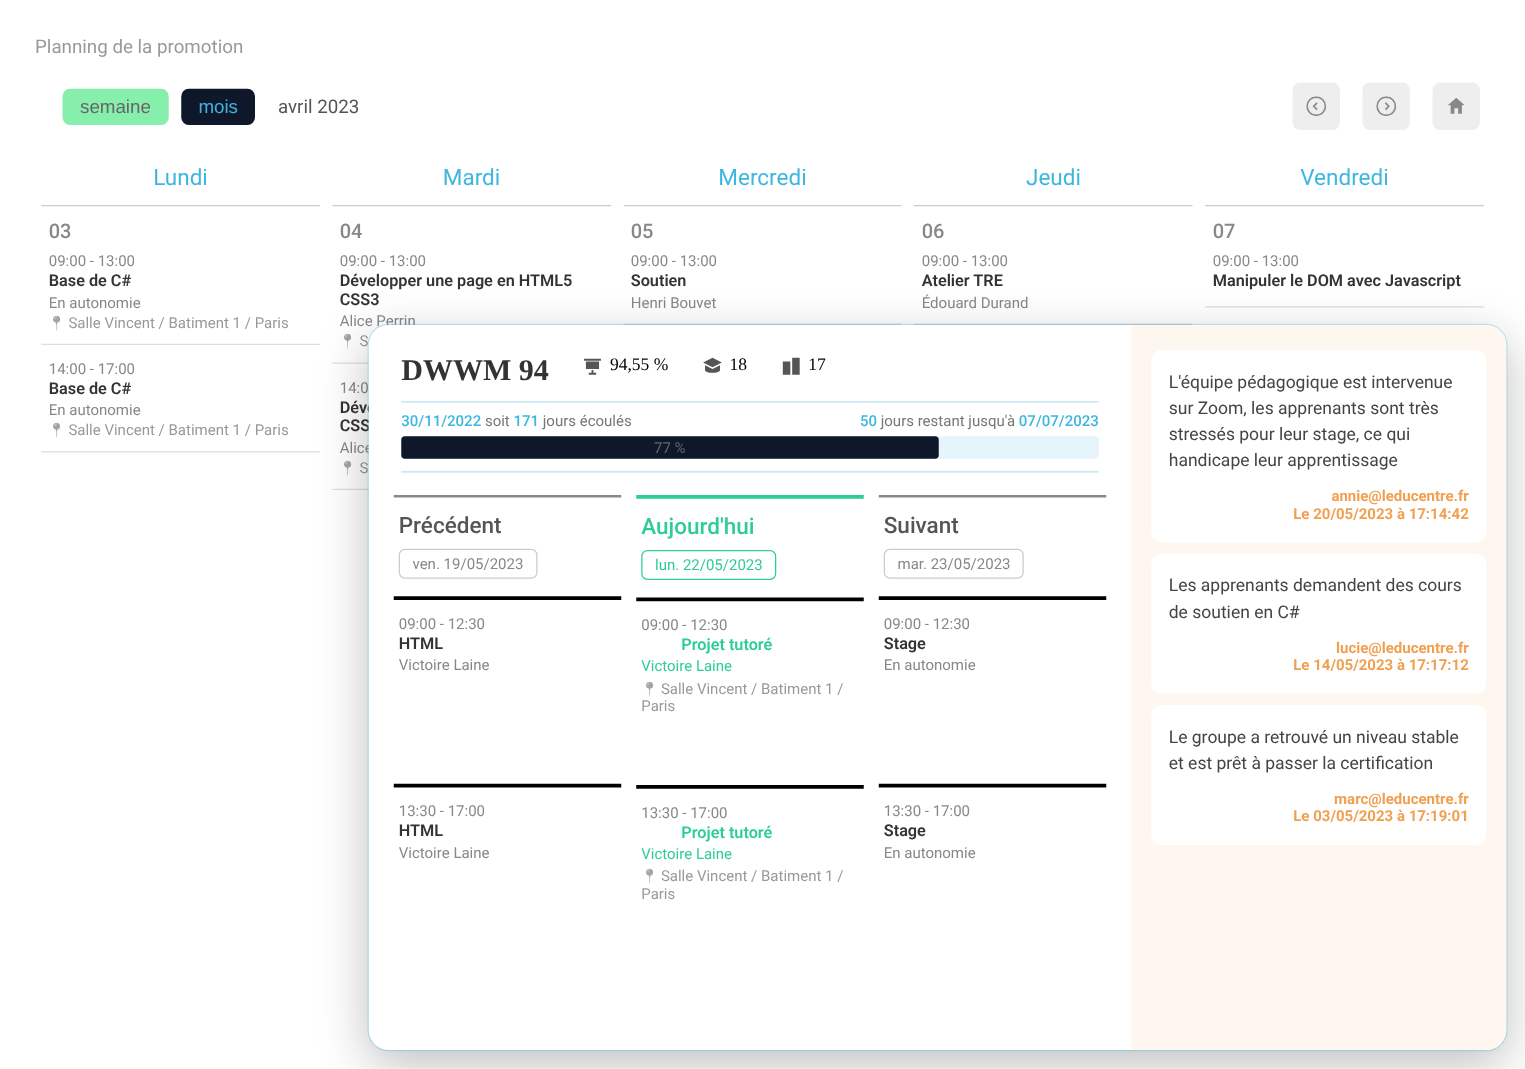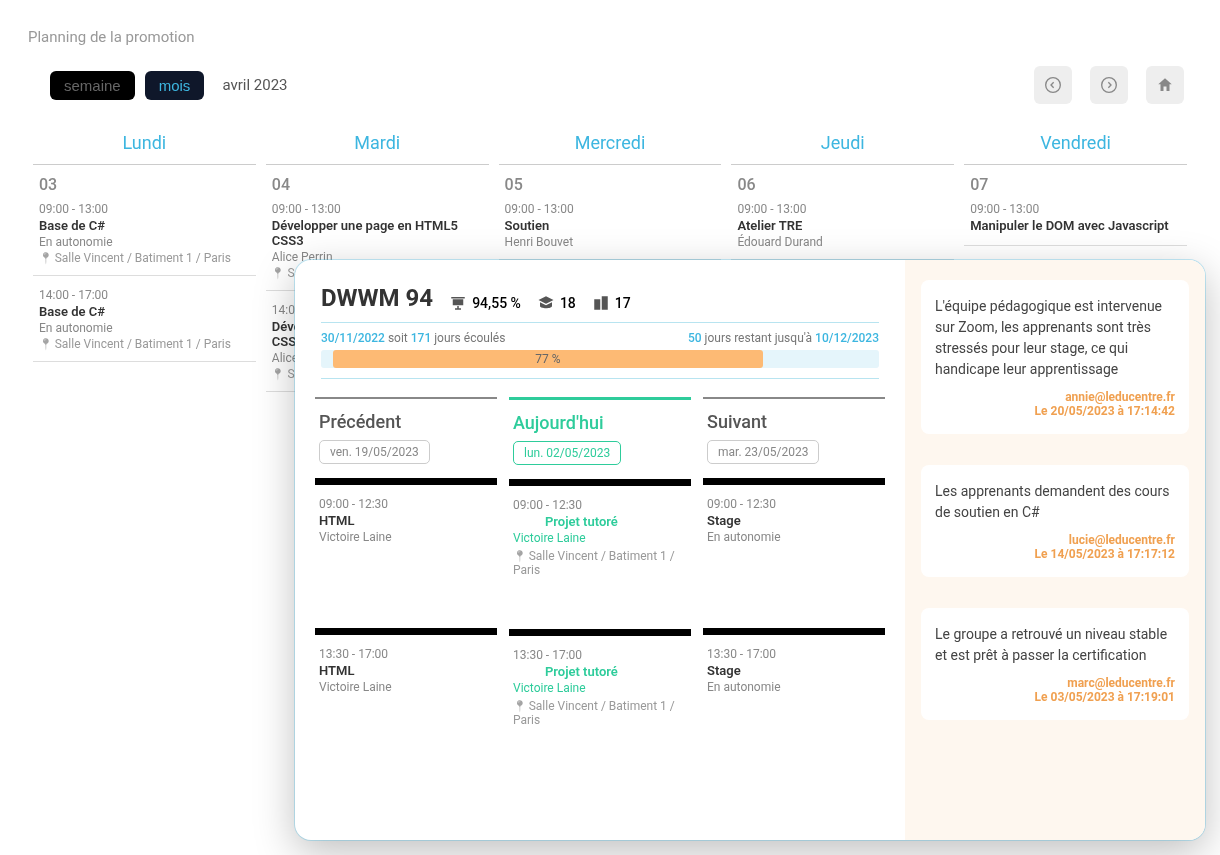--- a/index.html
+++ b/index.html
@@ -26,21 +26,21 @@
 }
 .view-btn {
   padding: 6px 14px;
   border-radius: 6px;
   font-size: 15px;
   cursor: pointer;
   border: none;
   background: transparent;
 }
 .view-btn.selected-week {
-  background: #000000;
+  background: #86efac;
   color: #666;
 }
 .view-btn.selected-month {
   background: #0f172a;
   color: #3db6e0;
 }
 .month-label {
   color: #555;
   font-size: 15px;
   margin-left: 8px;
@@ -103,23 +103,24 @@
   border-radius: 16px;
   box-shadow: 0 0 0 1px rgba(61,182,224,0.3), 0 12px 40px rgba(0,0,0,0.25);
   display: flex;
 }
 .modal-left {
   flex: 1;
   padding: 24px 20px;
 }
 .modal-header {
   display: flex;
-  align-items: flex-end;
-  gap: 16px;
+  align-items: flex-start;
+  gap: 26px;
   padding: 0 6px 10px;
+  font-family: Liberation Serif, serif;
 }
 .modal-title { font-size: 24px; font-weight: 700; color: #333; }
 .stat { display: flex; align-items: center; gap: 5px; color: #000000; font-size: 14px; font-weight: 500; }
 .stat svg { color: #555; }
 .progress-row {
   border-top: 1px solid #b8e4f0;
   border-bottom: 1px solid #b8e4f0;
   padding: 8px 0 10px;
   margin: 0 6px 18px;
 }
@@ -132,22 +133,22 @@
 .progress-labels .left { color: #777; }
 .progress-labels .hl { color: #3db6e0; font-weight: 500; }
 .progress-bar {
   height: 18px;
   background: #e5f5fb;
   border-radius: 3px;
   position: relative;
 }
 .progress-fill {
   position: absolute;
-  left: 12px; top: 0; bottom: 0;
-  background: #fdba74;
+  left: 0; top: 0; bottom: 0;
+  background: #0f172a;
   border-radius: 3px;
   display: flex;
   align-items: center;
   justify-content: center;
   font-size: 12px;
   color: #666;
 }
 .day-cols {
   display: flex;
   gap: 12px;
@@ -168,41 +169,41 @@
   display: inline-block;
   border: 1px solid #ccc;
   border-radius: 5px;
   padding: 4px 10px;
   font-size: 12px;
   color: #888;
   margin: 0 4px 14px;
 }
 .session-col.today .date-pill { border-color: #2ecc9b; color: #2ecc9b; }
 .session-block {
-  border-top: 7px solid #000000;
+  border-top: 3px solid #000000;
   padding: 12px 4px;
   font-size: 13px;
   min-height: 150px;
 }
 .session-col.today .sb-title { color: #2ecc9b; margin-left: 32px; }
 .session-col.today .sb-sub { color: #2ecc9b; }
 .sb-time { color: #888; font-size: 12px; margin-bottom: 2px; }
 .sb-title { font-weight: 600; color: #333; margin-bottom: 2px; }
 .sb-sub { color: #888; font-size: 12px; }
 .sb-loc { color: #999; font-size: 12px; margin-top: 4px; }
 .sb-loc::before { content: "📍"; filter: grayscale(1) opacity(0.6); margin-right: 2px; font-size: 11px; }
 
 .modal-right {
   width: 300px;
   background: #fef7ef;
   border-radius: 0 16px 16px 0;
   padding: 20px 16px;
   display: flex;
   flex-direction: column;
-  gap: 31px;
+  gap: 9px;
 }
 .note {
   background: #fff;
   border-radius: 8px;
   padding: 16px 14px;
 }
 .note-text { font-size: 14px; color: #444; line-height: 1.5; }
 .note-meta { font-size: 12px; color: #f0a050; text-align: right; margin-top: 10px; font-weight: bold; }
 .note-meta div:first-child { color: #f0a050; }
 </style>
@@ -318,38 +319,38 @@
           </svg>
         <span>17</span>
       </span>
     </div>
     <div class="progress-row">
       <div class="progress-labels">
         <span class="left">
           <span class="hl">30/11/2022</span><span> soit </span><span class="hl">171</span><span> jours écoulés</span>
         </span>
         <span class="left">
-          <span class="hl">50</span><span> jours restant jusqu'à </span><span class="hl">10/12/2023</span>
+          <span class="hl">50</span><span> jours restant jusqu'à </span><span class="hl">07/07/2023</span>
         </span>
       </div>
       <div class="progress-bar">
         <div class="progress-fill" id="pfill" style="width: 77%;">77 %</div>
       </div>
     </div>
     <div class="day-cols" id="sessioncols">
         <div class="session-col"><div class="session-head">Précédent</div><span class="date-pill">ven. 19/05/2023</span><div class="session-block">
             <div class="sb-time">09:00 - 12:30</div>
             <div class="sb-title">HTML</div>
             <div class="sb-sub">Victoire Laine</div>
           </div><div class="session-block">
             <div class="sb-time">13:30 - 17:00</div>
             <div class="sb-title">HTML</div>
             <div class="sb-sub">Victoire Laine</div>
           </div></div>
-        <div class="session-col today"><div class="session-head">Aujourd'hui</div><span class="date-pill">lun. 02/05/2023</span><div class="session-block">
+        <div class="session-col today"><div class="session-head">Aujourd'hui</div><span class="date-pill">lun. 22/05/2023</span><div class="session-block">
             <div class="sb-time">09:00 - 12:30</div>
             <div class="sb-title">Projet tutoré</div>
             <div class="sb-sub">Victoire Laine</div>
             <div class="sb-loc">Salle Vincent / Batiment 1 / Paris</div>
           </div><div class="session-block">
             <div class="sb-time">13:30 - 17:00</div>
             <div class="sb-title">Projet tutoré</div>
             <div class="sb-sub">Victoire Laine</div>
             <div class="sb-loc">Salle Vincent / Batiment 1 / Paris</div>
           </div></div>

